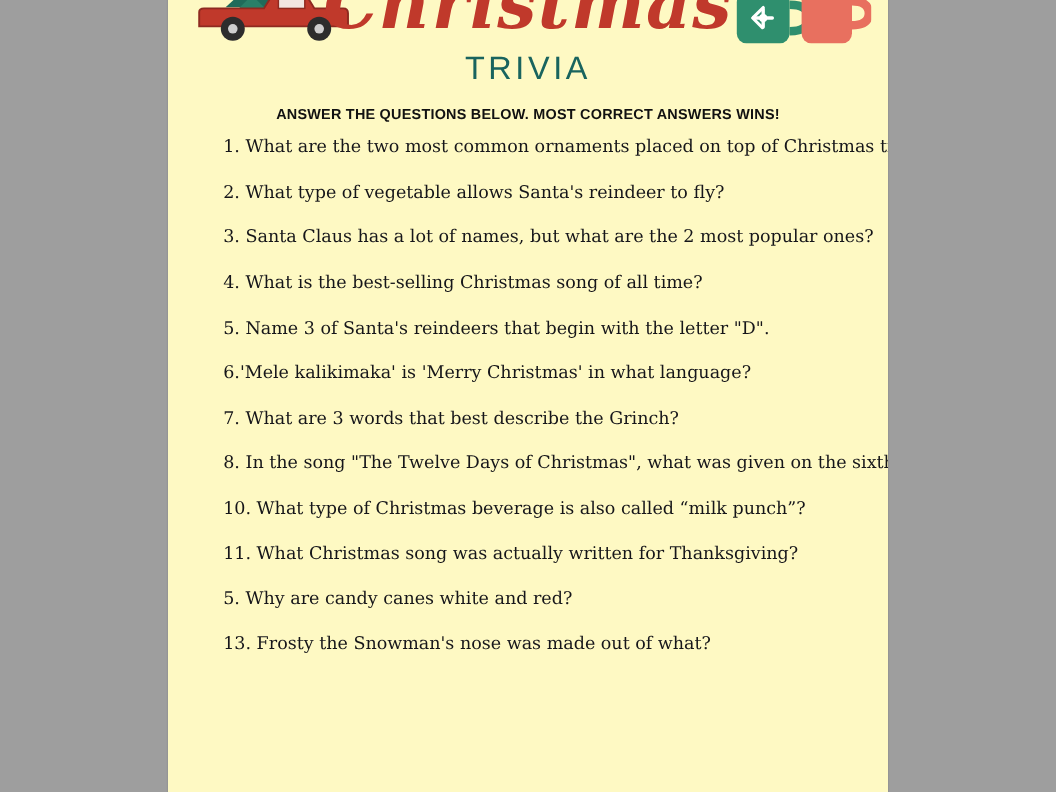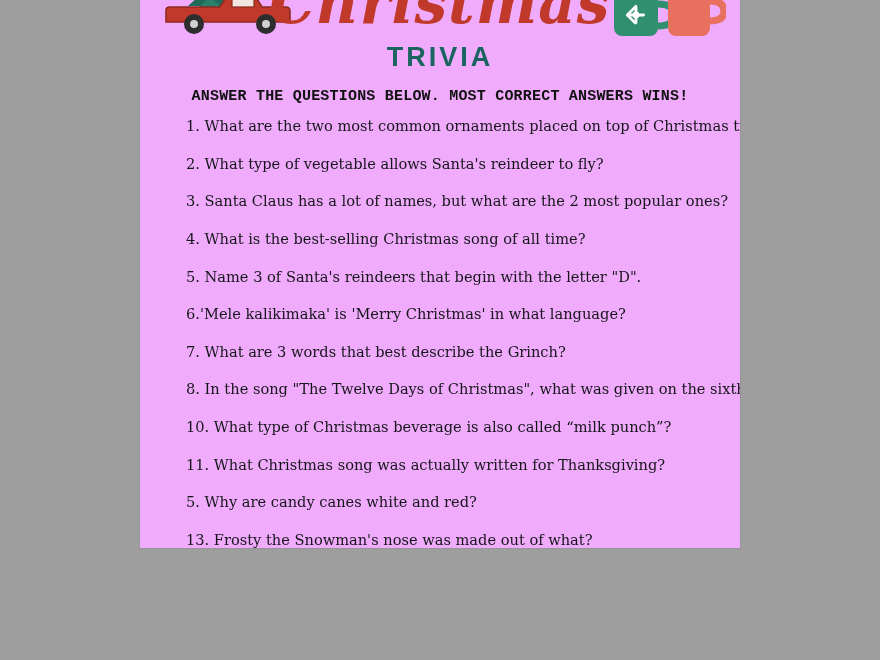--- a/index.html
+++ b/index.html
@@ -17,22 +17,22 @@
     width: 880px;
     height: 660px;
     background: #9e9e9e;
   }
 
   .page {
     position: absolute;
     left: 140px;
     top: 0;
     width: 600px;
-    height: 548px;
-    background: #f0abfc;
+    height: 660px;
+    background: #fef9c3;
     box-shadow: 0 0 0 1px rgba(0,0,0,0.05);
     overflow: hidden;
   }
 
   .header {
     position: relative;
     height: 78px;
   }
 
   
@@ -51,21 +51,21 @@
     line-height: 1;
   }
 
   .title-sub {
     position: absolute;
     left: 0;
     right: 0;
     top: 42px;
     text-align: center;
     font-family: "Liberation Sans", sans-serif;
-    font-weight: bold;
+    font-weight: normal;
     font-size: 27px;
     letter-spacing: 3px;
     color: #19645e;
   }
 
   
   .truck {
     position: absolute;
     left: 18px;
     top: -28px;
@@ -77,23 +77,23 @@
   .mugs {
     position: absolute;
     right: 14px;
     top: -32px;
     width: 120px;
     height: 76px;
   }
 
   .instructions {
     text-align: center;
-    font-family: Liberation Mono, monospace;
+    font-family: Liberation Sans, sans-serif;
     font-weight: bold;
-    font-size: 15px;
+    font-size: 12px;
     letter-spacing: 0.2px;
     color: #111111;
     margin-top: 10px;
   }
 
   .questions {
     margin: 12px 0 0 0;
     padding: 0 22px 0 46px;
     list-style: none;
   }

